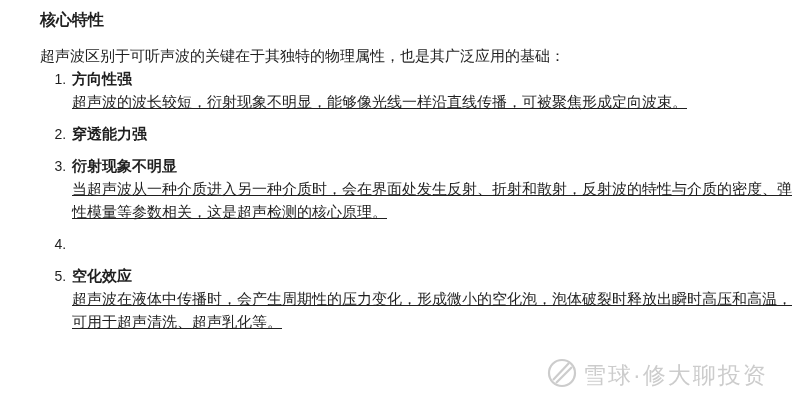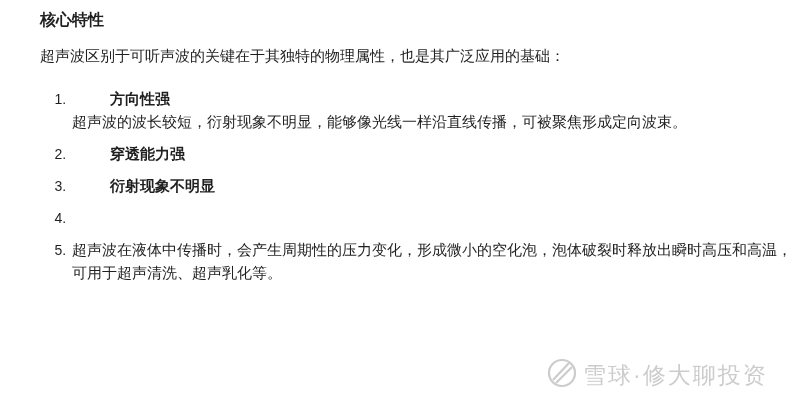--- a/index.html
+++ b/index.html
@@ -22,46 +22,45 @@
   .doc-title {
     font-size: 16px;
     font-weight: 700;
     line-height: 22px;
     margin-bottom: 13px;
     font-family: Liberation Serif, serif;
   }
   .intro {
     font-size: 15px;
     line-height: 23px;
-    margin-bottom: 20px;
   }
   ol.feature-list {
     list-style: decimal;
     padding-left: 30px;
     margin-left: 0;
   }
   ol.feature-list > li {
     font-size: 15px;
     line-height: 23px;
     margin-bottom: 9px;
     padding-left: 2px;
   }
   ol.feature-list > li::marker {
     font-size: 14px;
     color: #1f1f1f;
   }
   .item-heading {
     font-weight: 700;
     font-size: 15px;
     line-height: 23px;
-    margin-left: 38px;
   }
   .item-body {
     font-size: 15px;
     line-height: 23px;
+    text-decoration: underline;
   }
   .watermark {
     position: absolute;
     z-index: 0;
     left: 547px;
     top: 358px;
     display: flex;
     align-items: center;
     gap: 6px;
     opacity: 0.5;
@@ -101,22 +100,24 @@
     <ol class="feature-list">
       <li>
         <div class="item-heading">方向性强</div>
         <div class="item-body">超声波的波长较短，衍射现象不明显，能够像光线一样沿直线传播，可被聚焦形成定向波束。</div>
       </li>
       <li>
         <div class="item-heading">穿透能力强</div>
       </li>
       <li>
         <div class="item-heading">衍射现象不明显</div>
+        <div class="item-body">当超声波从一种介质进入另一种介质时，会在界面处发生反射、折射和散射，反射波的特性与介质的密度、弹性模量等参数相关，这是超声检测的核心原理。</div>
       </li>
       <li>
       </li>
       <li>
+        <div class="item-heading">空化效应</div>
         <div class="item-body">超声波在液体中传播时，会产生周期性的压力变化，形成微小的空化泡，泡体破裂时释放出瞬时高压和高温，可用于超声清洗、超声乳化等。</div>
       </li>
     </ol>
 
   </div>
 </div>
 
 </body></html>

